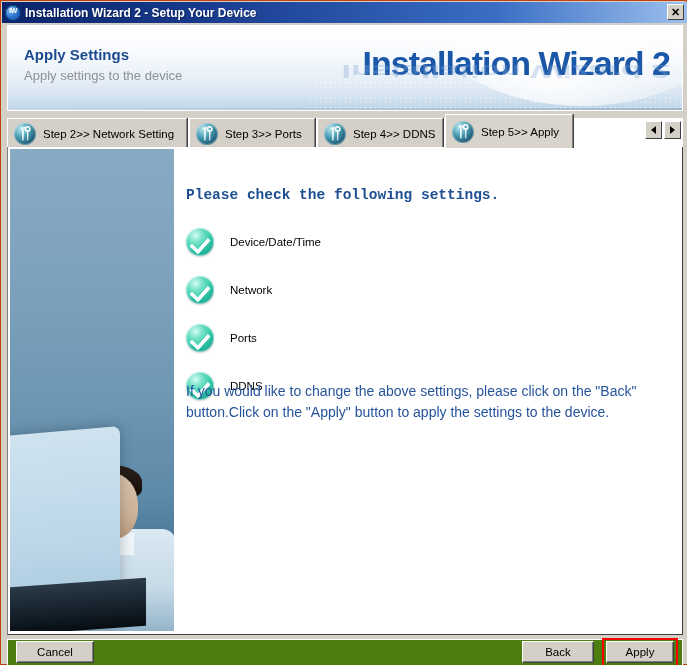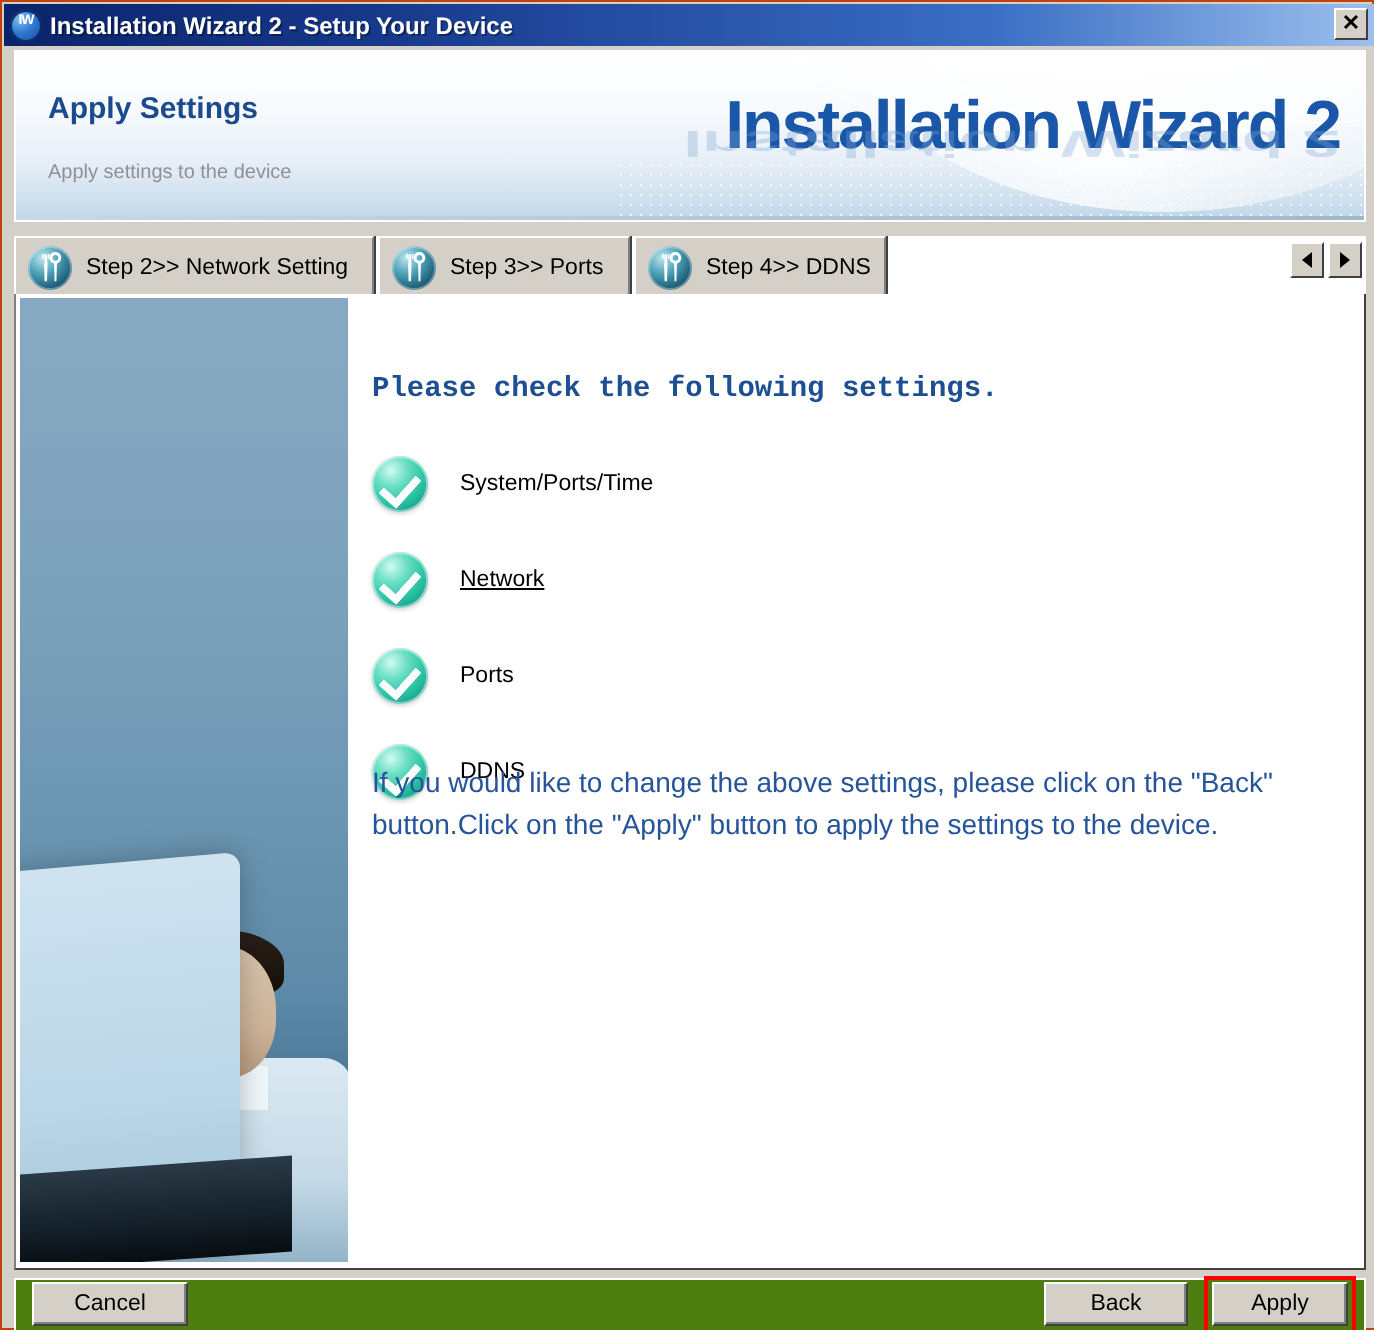--- a/index.html
+++ b/index.html
@@ -83,21 +83,21 @@
   .swoosh i.b{width:230px;height:120px;right:60px;top:-80px;}
   .swoosh i.c{width:200px;height:130px;right:-80px;top:-96px;}
   .banner-title-wrap{
     position:absolute;left:16px;top:20px;
   }
   .banner-title{
     font-size:15px;font-weight:bold;color:#1c4a8f;letter-spacing:0;
     line-height:18px;
   }
   .banner-sub{
-    font-size:10px;color:#8e9194;margin-top:16px;line-height:14px;
+    font-size:13px;color:#8e9194;margin-top:5px;line-height:14px;
   }
   .brand{
     position:absolute;right:12px;top:18px;
     font-size:34px;font-weight:bold;color:#1a57a8;
     letter-spacing:-1px;line-height:38px;white-space:nowrap;
     font-family:"Liberation Sans",sans-serif;
   }
   .brand-reflect{
     position:absolute;right:12px;top:56px;
     font-size:34px;font-weight:bold;line-height:38px;white-space:nowrap;
@@ -354,20 +354,33 @@
             <path d="M3.1 1.0 L3.9 1.0 L3.9 3.4 L3.1 3.4 Z" fill="#ffffff"></path>
             <path d="M5.9 1.0 L6.7 1.0 L6.7 3.4 L5.9 3.4 Z" fill="#ffffff"></path>
             <path d="M4.0 5.2 L5.8 5.2 L5.5 14.6 L4.3 14.6 Z" fill="#ffffff"></path>
             <circle cx="9.7" cy="2.9" r="2.2" fill="none" stroke="#ffffff" stroke-width="1.5"></circle>
             <path d="M9.0 4.8 L10.5 4.8 L10.2 14.6 L9.3 14.6 Z" fill="#ffffff"></path>
           </svg>
         </span>
         <span class="tab-lbl">Step 4&gt;&gt; DDNS</span>
       </div>
 
+      <div class="tab active" id="tab3" style="left:438px;width:128px;">
+        <span class="tab-ico">
+          <svg width="14" height="16" viewBox="0 0 14 16">
+            <path d="M4.2 1.2 L5.6 1.2 L5.6 5.2 L4.2 5.2 Z" fill="#ffffff"></path>
+            <path d="M3.1 1.0 L3.9 1.0 L3.9 3.4 L3.1 3.4 Z" fill="#ffffff"></path>
+            <path d="M5.9 1.0 L6.7 1.0 L6.7 3.4 L5.9 3.4 Z" fill="#ffffff"></path>
+            <path d="M4.0 5.2 L5.8 5.2 L5.5 14.6 L4.3 14.6 Z" fill="#ffffff"></path>
+            <circle cx="9.7" cy="2.9" r="2.2" fill="none" stroke="#ffffff" stroke-width="1.5"></circle>
+            <path d="M9.0 4.8 L10.5 4.8 L10.2 14.6 L9.3 14.6 Z" fill="#ffffff"></path>
+          </svg>
+        </span>
+        <span class="tab-lbl">Step 5&gt;&gt; Apply</span>
+      </div>
 
       <div class="spin">
         <button>
           <span class="tri l"></span>
         </button>
         <button>
           <span class="tri r"></span>
         </button>
       </div>
     </div>
@@ -383,24 +396,24 @@
         <div class="laptop"></div>
         <div class="laptopbase"></div>
         <div class="shade"></div>
       </div>
 
       <div class="content">
         <div class="heading">Please check the following settings.</div>
 
         <div class="checkrow" style="top:78px;">
           <span class="ck"></span>
-          <span class="ck-lbl">System/Ports/Time</span>
+          <span class="ck-lbl">Device/Date/Time</span>
         </div>
 
-        <div class="checkrow" style="top:126px;text-decoration:underline;">
+        <div class="checkrow" style="top:126px;">
           <span class="ck"></span>
           <span class="ck-lbl">Network</span>
         </div>
 
         <div class="checkrow" style="top:174px;">
           <span class="ck"></span>
           <span class="ck-lbl">Ports</span>
         </div>
 
         <div class="checkrow" style="top:222px;">

